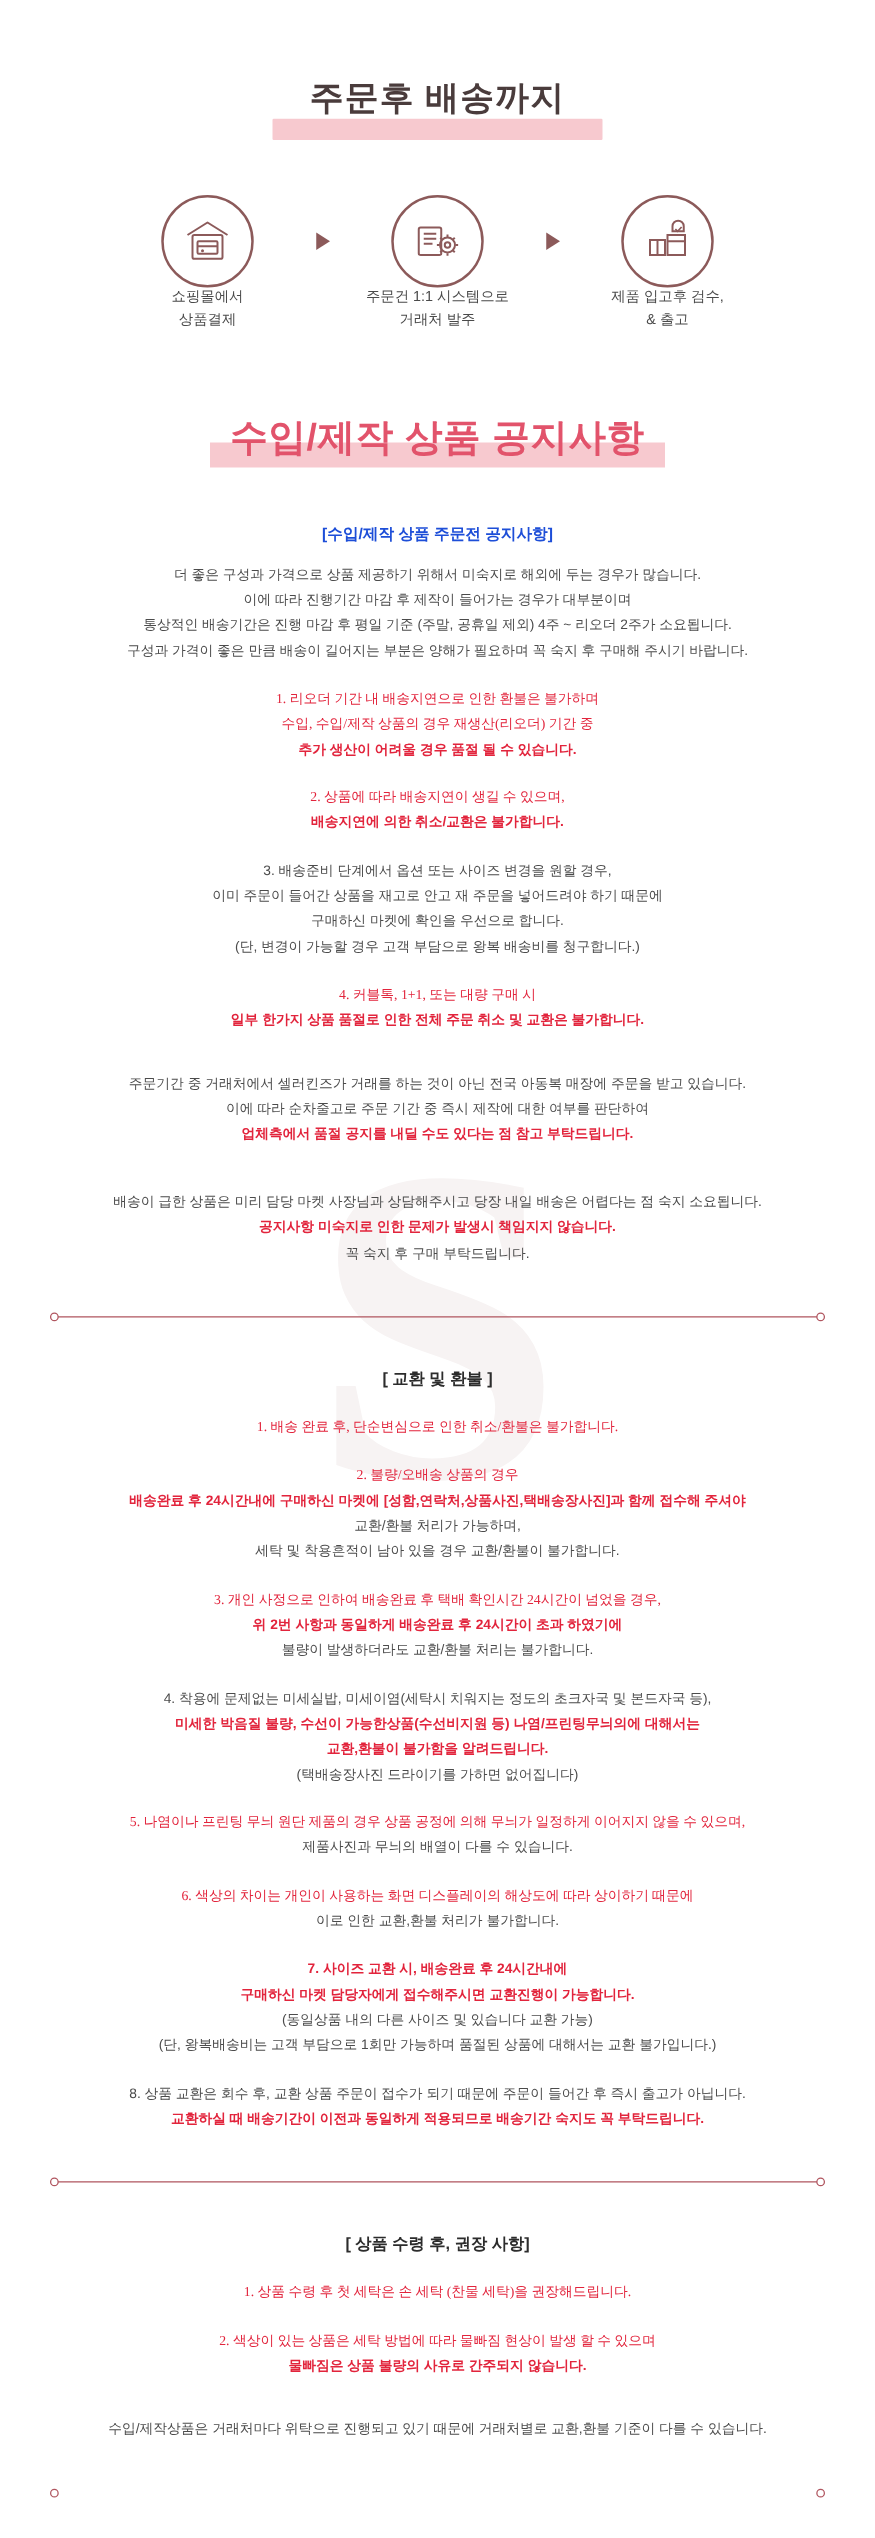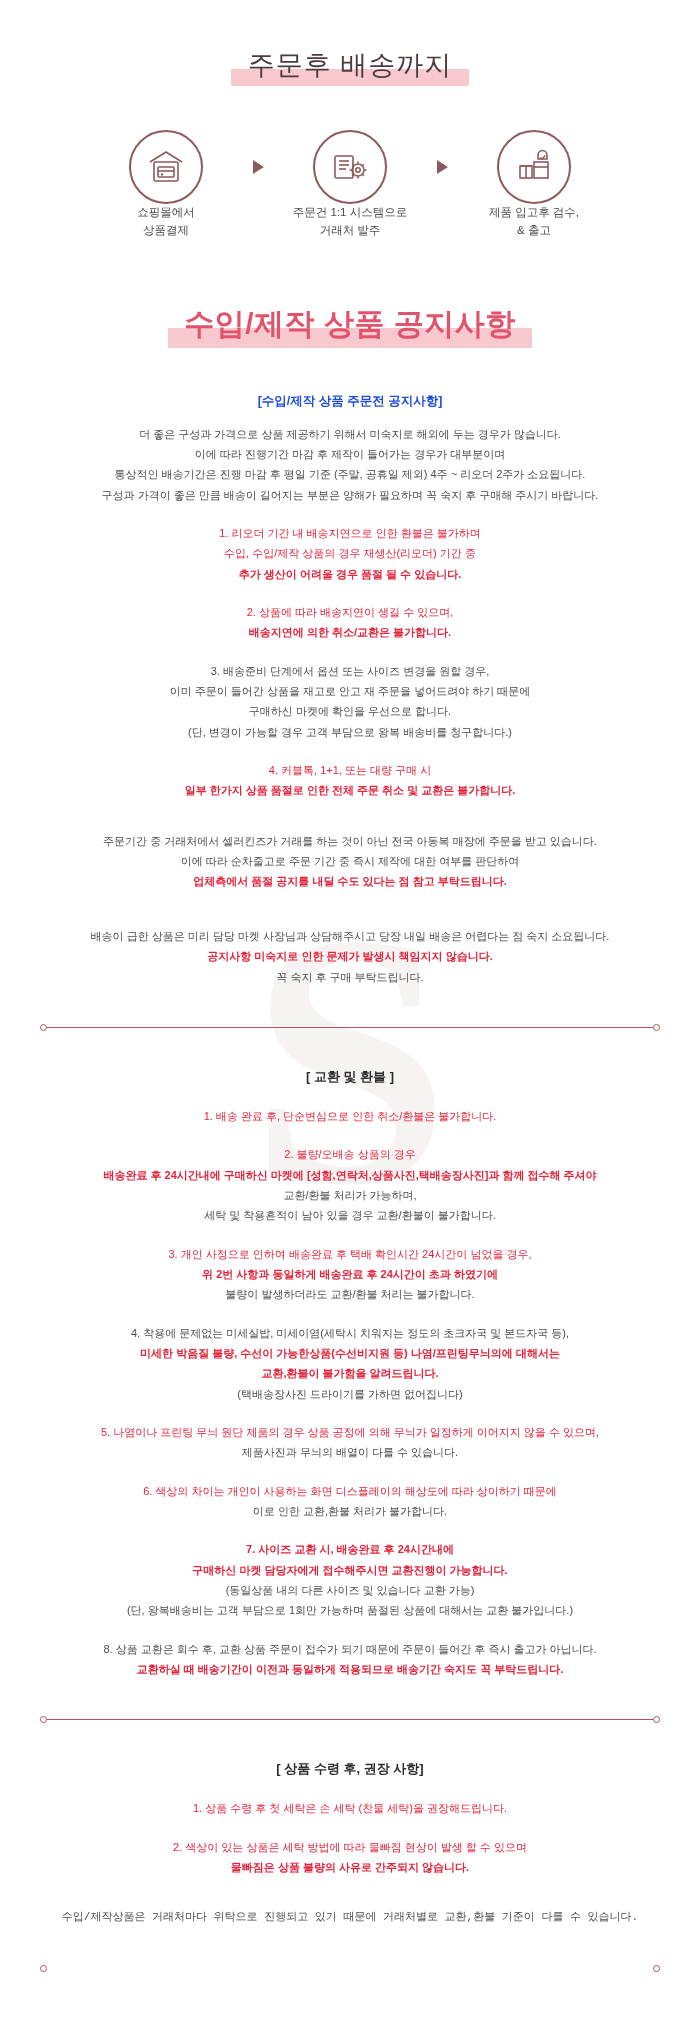--- a/index.html
+++ b/index.html
@@ -52,24 +52,24 @@
     left: 0; right: 0;
     bottom: 4px;
     height: 17px;
     background: #f7c9cf;
     z-index: 0;
     border-radius: 1px;
   }
   .top-banner h1 {
     position: relative;
     z-index: 1;
-    margin: 3px;
+    margin: 16px;
     font-size: 27px;
     letter-spacing: 1px;
-    font-weight: normal;
+    font-weight: bold;
     color: #4a3c3c;
   }
 
   
   .steps {
     margin-top: 40px;
     display: flex;
     justify-content: center;
     align-items: flex-start;
     gap: 0;
@@ -150,21 +150,21 @@
     color: #1d4ed8;
     margin-top: 42px;
     margin-bottom: 14px;
   }
   p.para {
     font-size: 11px;
     line-height: 1.85;
     margin: 0 0 18px 0;
     color: #4b4b4b;
   }
-  .red { color: #e2243c; }
+  .red { color: #e2243c; font-family: Liberation Serif, serif; }
   .red-b { color: #e2243c; font-weight: bold; }
 
   
   .divider {
     position: relative;
     width: 620px;
     margin: 36px auto;
     height: 9px;
   }
   .divider .line {
@@ -390,21 +390,21 @@
       <p class="para">
         <span class="red">1. 상품 수령 후 첫 세탁은 손 세탁 (찬물 세탁)을 권장해드립니다.</span>
       </p>
 
       <p class="para">
         <span class="red">2. 색상이 있는 상품은 세탁 방법에 따라 물빠짐 현상이 발생 할 수 있으며</span><br>
         <span class="red-b">물빠짐은 상품 불량의 사유로 간주되지 않습니다.</span>
       </p>
 
 
-      <p class="para" style="margin-top:30px;font-family:Liberation Mono, monospace;">수입/제작상품은 거래처마다 위탁으로 진행되고 있기 때문에 거래처별로 교환,환불 기준이 다를 수 있습니다.</p>
+      <p class="para" style="margin-top:30px;">수입/제작상품은 거래처마다 위탁으로 진행되고 있기 때문에 거래처별로 교환,환불 기준이 다를 수 있습니다.</p>
     </div>
 
     <div class="divider">
 
       <div class="dot l"></div>
       <div class="dot r"></div>
     </div>
 
   </div>
 </div>

